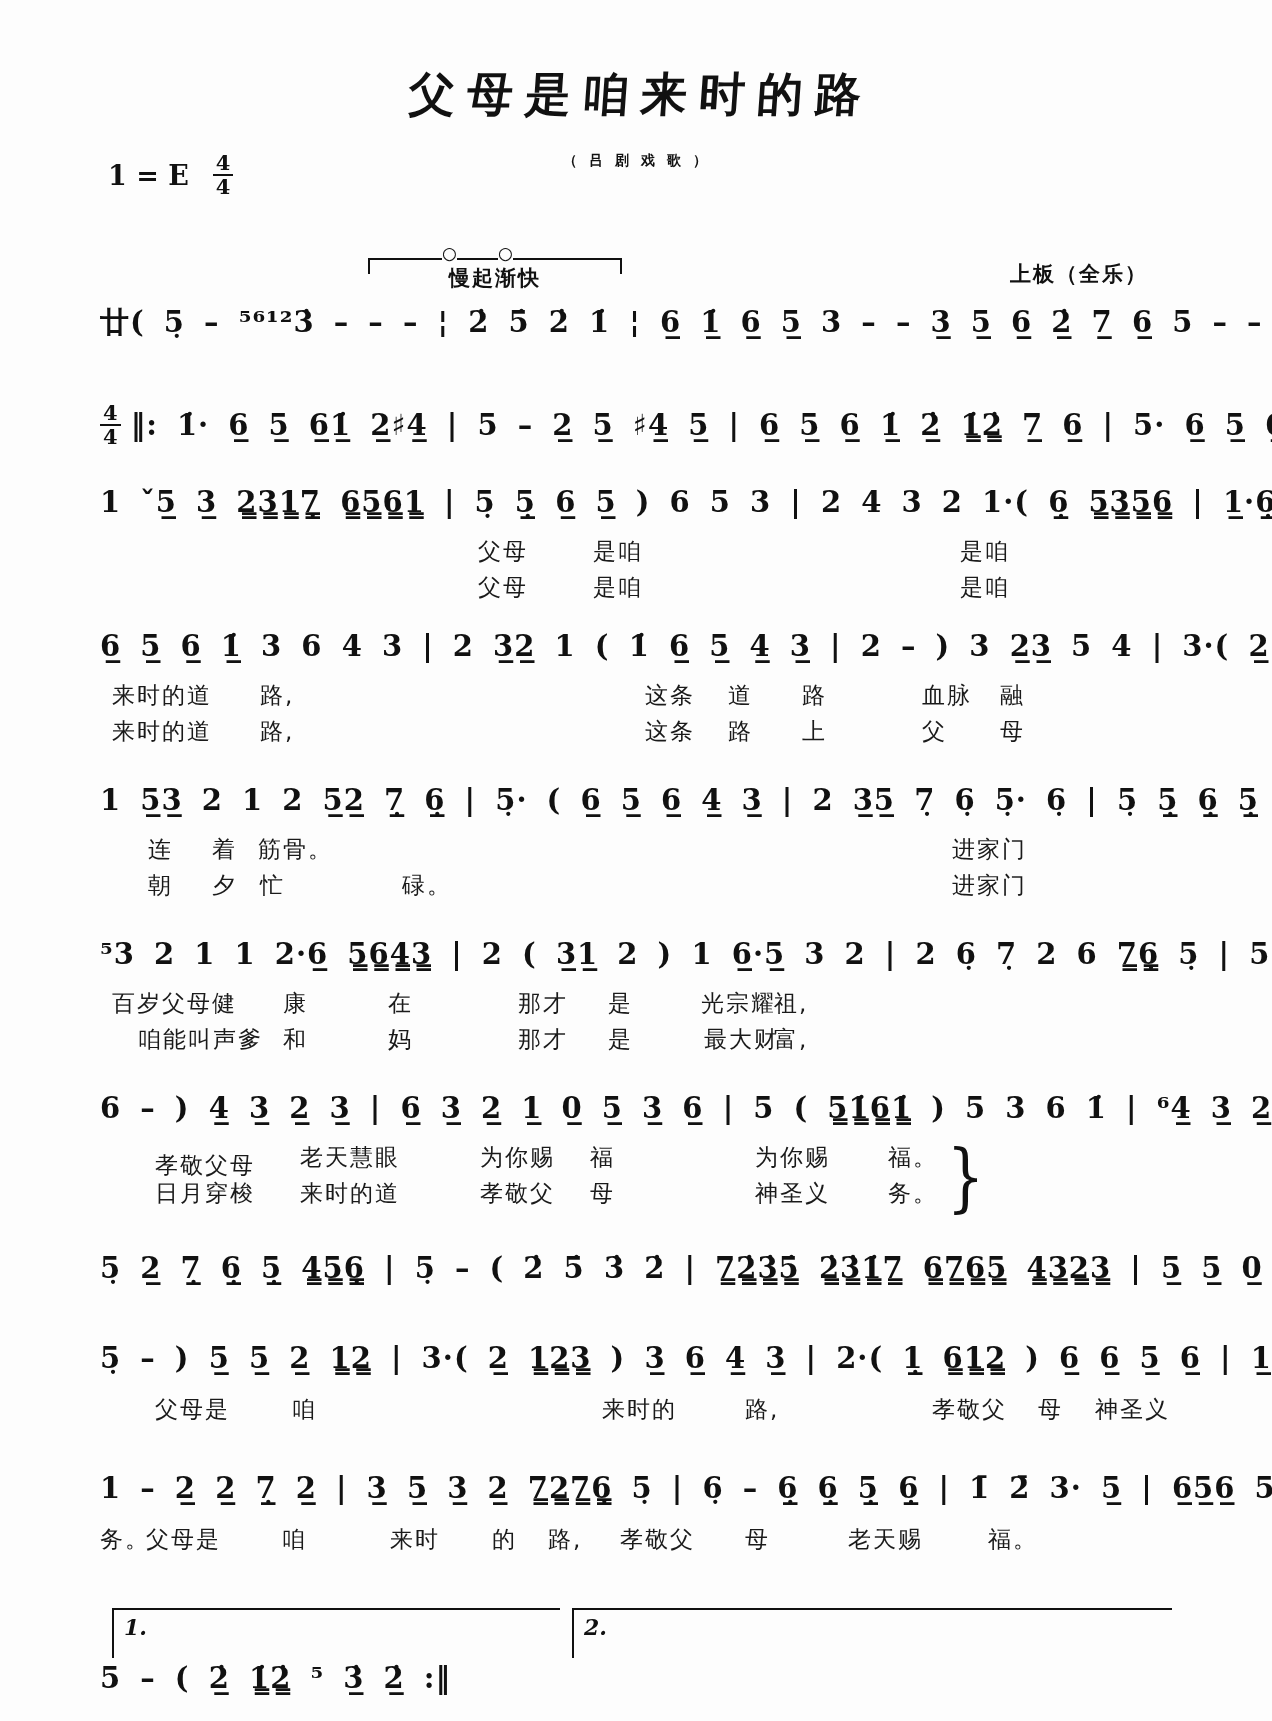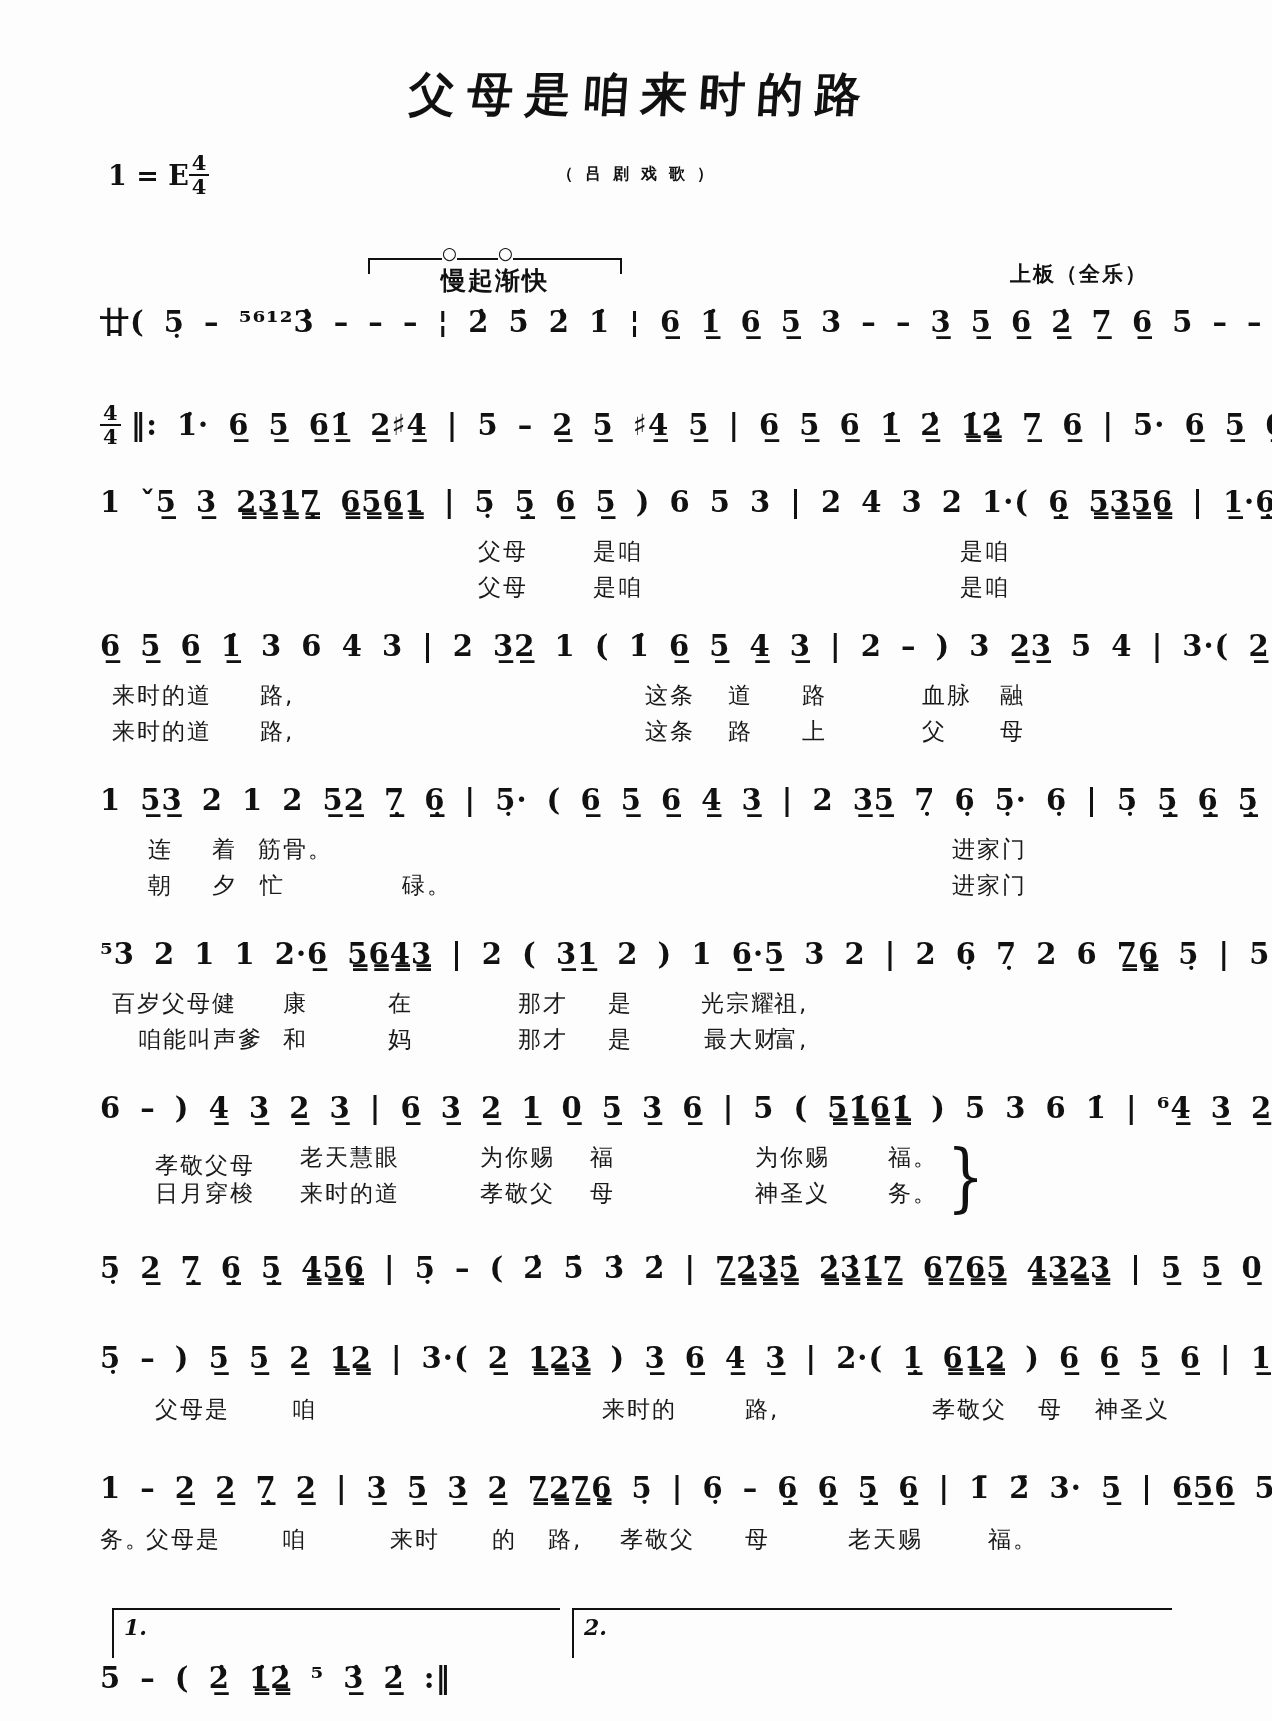--- a/index.html
+++ b/index.html
@@ -4,35 +4,35 @@
 <style>
   html,body{margin:0;padding:0;background:#e8e8e8;}
   .page{
     width:1272px;height:1721px;background:#fdfdfd;color:#111;
     box-sizing:border-box;padding:64px 90px 0 100px;position:relative;
     font-family:"DejaVu Serif","DejaVu Sans",serif;overflow:hidden;
   }
   
   .header{position:relative;height:192px;}
   .title{text-align:center;font-size:46px;font-weight:bold;letter-spacing:12px;transform:skewX(-4deg);}
-  .subtitle{position:absolute;left:50%;transform:translateX(-50%);top:100px;font-size:16px;font-weight:bold;letter-spacing:12px;white-space:nowrap;}
-  .keysig{position:absolute;left:8px;top:88px;font-size:27px;font-weight:bold;display:flex;align-items:center;gap:0;}
+  .subtitle{position:absolute;left:50%;transform:translateX(-50%);top:88px;font-size:14px;font-weight:bold;letter-spacing:12px;white-space:nowrap;}
+  .keysig{position:absolute;left:8px;top:88px;font-size:27px;font-weight:bold;display:flex;align-items:center;gap:24px;}
   .frac{display:inline-flex;flex-direction:column;align-items:center;font-size:21px;font-weight:bold;line-height:1.05;}
   .frac .top{border-bottom:2px solid #111;padding:0 3px;}
   .credits{position:absolute;right:0;top:56px;font-size:25px;font-weight:bold;text-align:right;line-height:1.5;letter-spacing:3px;white-space:nowrap;}
   
   .system{position:relative;}
   .notation{font-weight:bold;font-size:29px;letter-spacing:1px;word-spacing:8px;white-space:pre;line-height:1.25;}
   .lyr{position:absolute;font-size:23px;letter-spacing:2px;white-space:pre;font-family:"DejaVu Sans","Liberation Sans",sans-serif;color:#1a1a1a;}
   .meterline{display:flex;align-items:center;gap:10px;}
   
   .tempo-bracket{position:absolute;left:268px;top:-46px;width:250px;height:14px;border-top:2px solid #111;border-left:2px solid #111;border-right:2px solid #111;}
   .tempo-bracket .circ{position:absolute;top:-15px;font-size:17px;background:#fdfdfd;line-height:1;}
   .tempo-bracket .c1{left:72px;} .tempo-bracket .c2{left:128px;}
-  .tempo-bracket .lbl{display:block;text-align:center;font-size:25px;font-weight:bold;margin-top:4px;letter-spacing:2px;white-space:nowrap;font-family:Liberation Serif, serif;}
+  .tempo-bracket .lbl{display:block;text-align:center;font-size:21px;font-weight:bold;margin-top:4px;letter-spacing:2px;white-space:nowrap;font-family:Liberation Serif, serif;}
   .board{position:absolute;right:34px;top:-44px;font-size:21px;font-weight:bold;letter-spacing:2px;font-family:Liberation Serif, serif;}
   
   .brace{position:absolute;font-size:74px;font-weight:normal;top:44px;transform:scaleX(.8);font-family:"DejaVu Serif",serif;}
   
   .volta{position:relative;height:190px;margin-top:34px;}
   .vbox{position:absolute;top:0;height:48px;border-top:2px solid #111;border-left:2px solid #111;}
   .vbox .vl{position:absolute;left:10px;top:4px;font-size:22px;font-style:italic;font-weight:bold;}
   .v1{left:12px;width:446px;}
   .v2{left:472px;width:598px;}
   .vnotes{position:absolute;top:52px;white-space:pre;}

